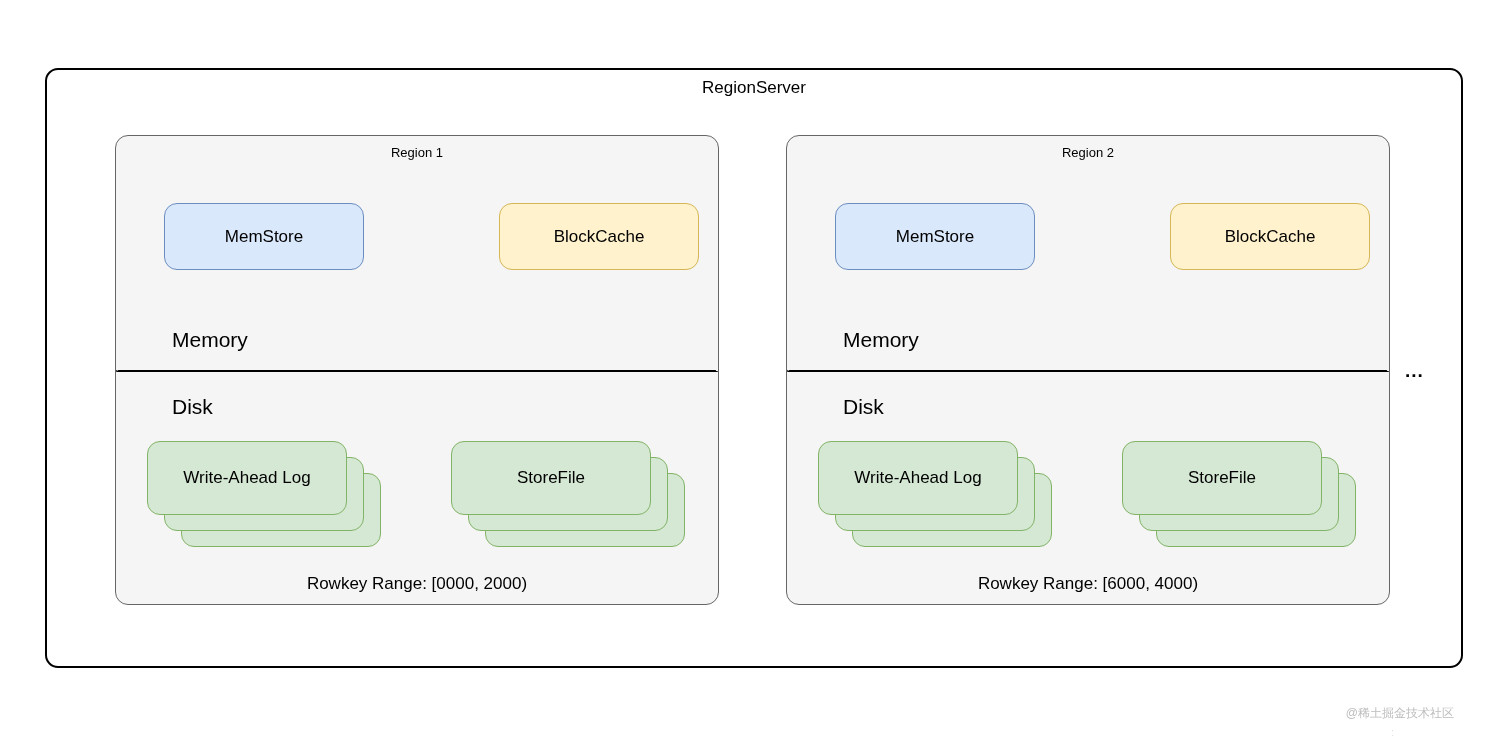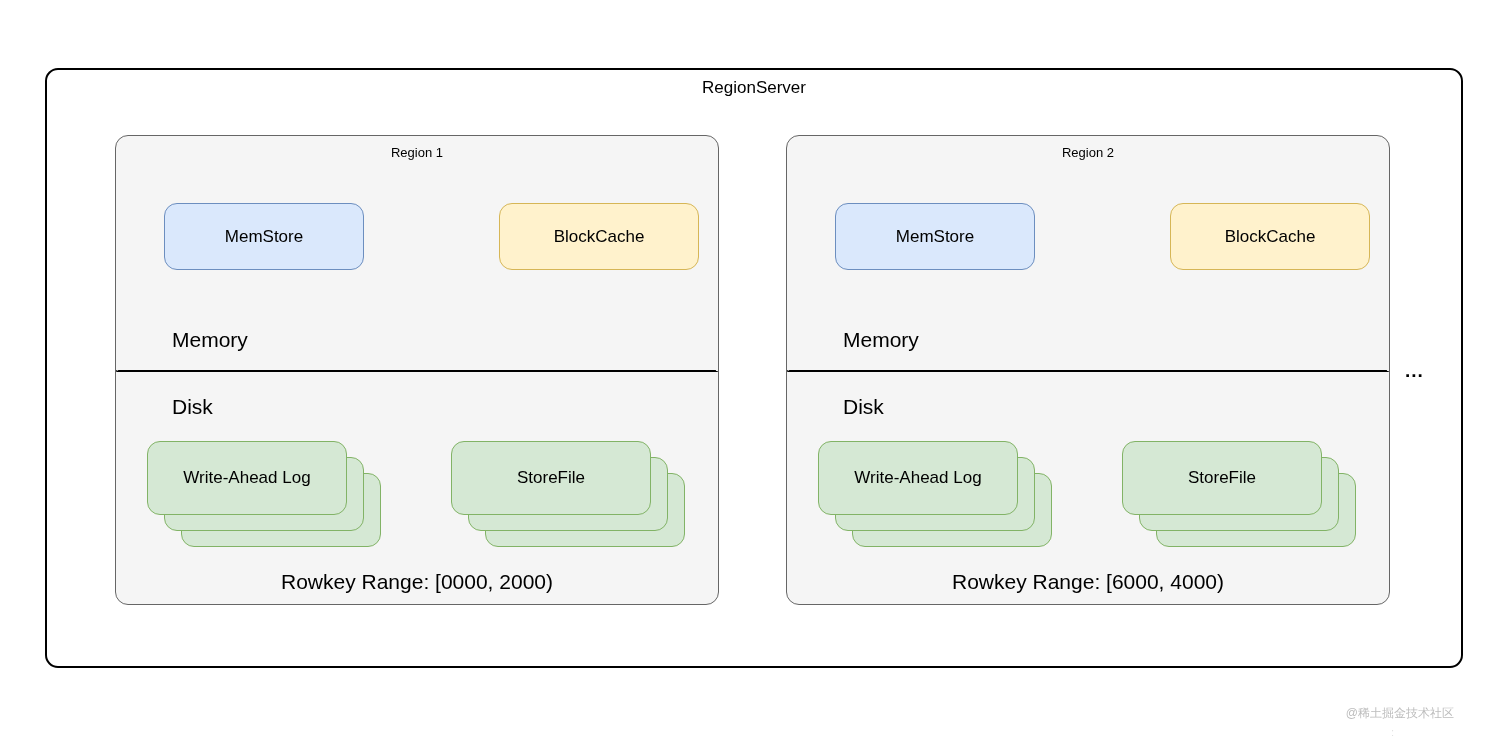--- a/index.html
+++ b/index.html
@@ -122,21 +122,21 @@
     align-items: center;
     justify-content: center;
     font-size: 17px;
   }
   .rowkey-range {
     position: absolute;
     bottom: 10px;
     left: 0;
     width: 100%;
     text-align: center;
-    font-size: 21px;
+    font-size: 17px;
   }
   .ellipsis {
     position: absolute;
     left: 1405px;
     top: 360px;
     font-size: 19px;
     font-weight: bold;
     letter-spacing: 1px;
   }
   .watermark {

